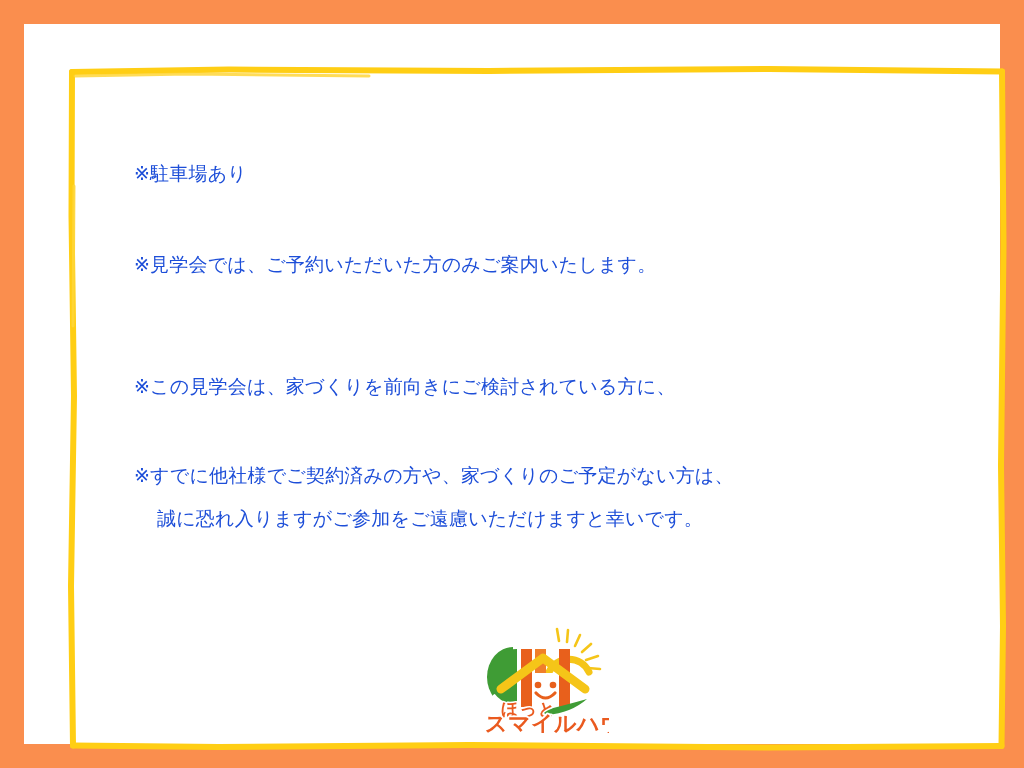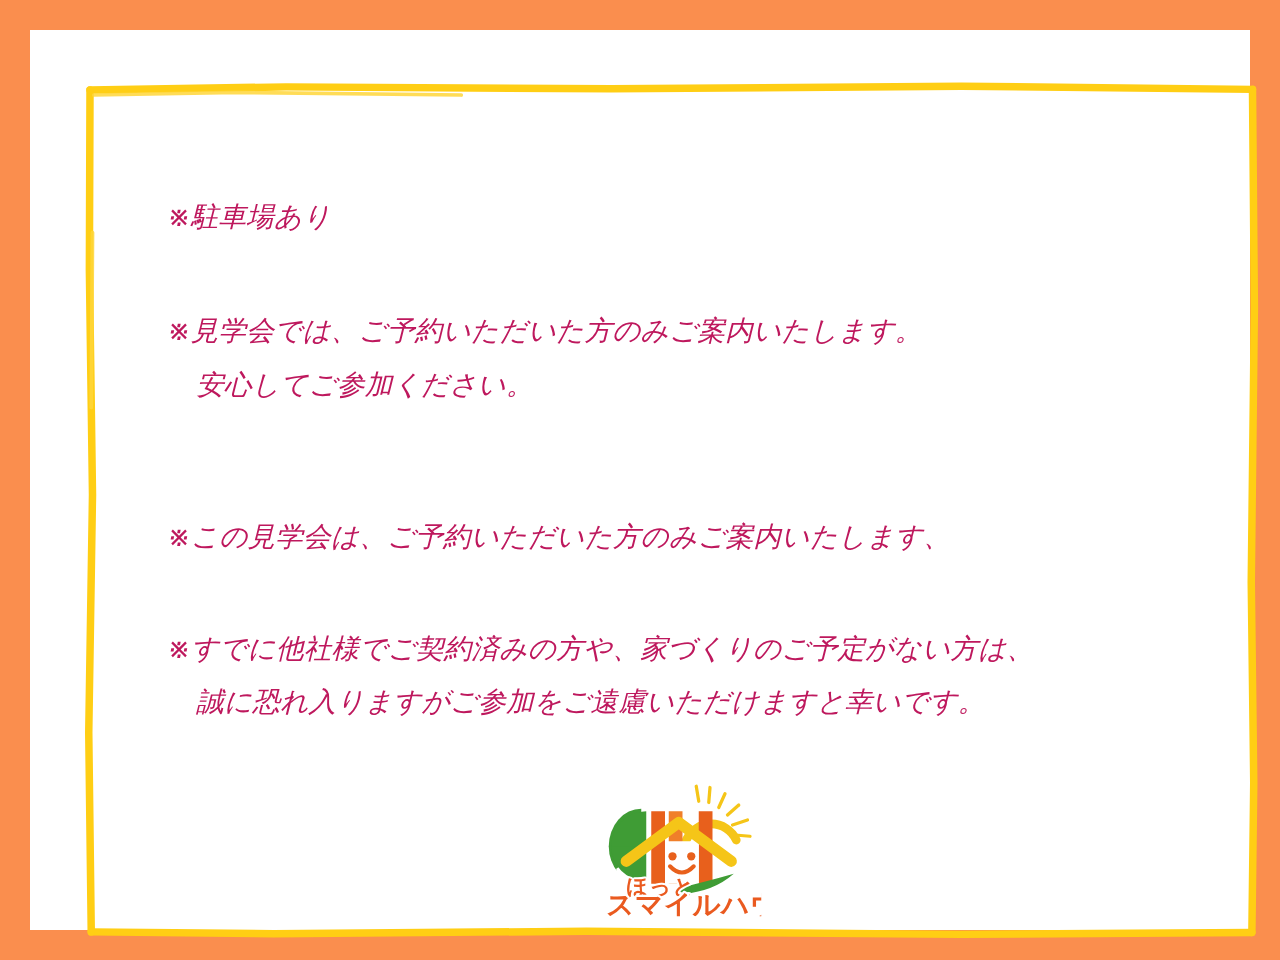--- a/index.html
+++ b/index.html
@@ -59,26 +59,25 @@
   }
 
   .note-block {
     margin: 0 0 14px 0;
   }
   .note-block:last-of-type {
     margin-bottom: 0;
   }
 
   .note-line {
-    font-size: 22px;
+    font-size: 19px;
     line-height: 43px;
-    color: #be185d;
+    color: #1d4ed8;
     letter-spacing: 0.2px;
     white-space: pre;
-    font-style: italic;
   }
   .note-line.indent {
     padding-left: 23px;
   }
 
   
   .gap-1 { height: 34px; }
   .gap-2 { height: 34px; }
   .gap-3 { height: 31px; }
   .gap-4 { height: 32px; }
@@ -141,30 +140,29 @@
     <div id="notes">
 
       <div class="note-block">
         <div class="note-line">※駐車場あり</div>
       </div>
 
       <div class="gap-1"></div>
 
       <div class="note-block">
         <div class="note-line">※見学会では、ご予約いただいた方のみご案内いたします。</div>
-        <div class="note-line indent">安心してご参加ください。</div>
       </div>
 
       <div class="gap-2"></div>
 
 
       <div class="gap-3"></div>
 
       <div class="note-block">
-        <div class="note-line">※この見学会は、ご予約いただいた方のみご案内いたします、</div>
+        <div class="note-line">※この見学会は、家づくりを前向きにご検討されている方に、</div>
       </div>
 
       <div class="gap-4"></div>
 
       <div class="note-block">
         <div class="note-line">※すでに他社様でご契約済みの方や、家づくりのご予定がない方は、</div>
         <div class="note-line indent">誠に恐れ入りますがご参加をご遠慮いただけますと幸いです。</div>
       </div>
 
     </div>

